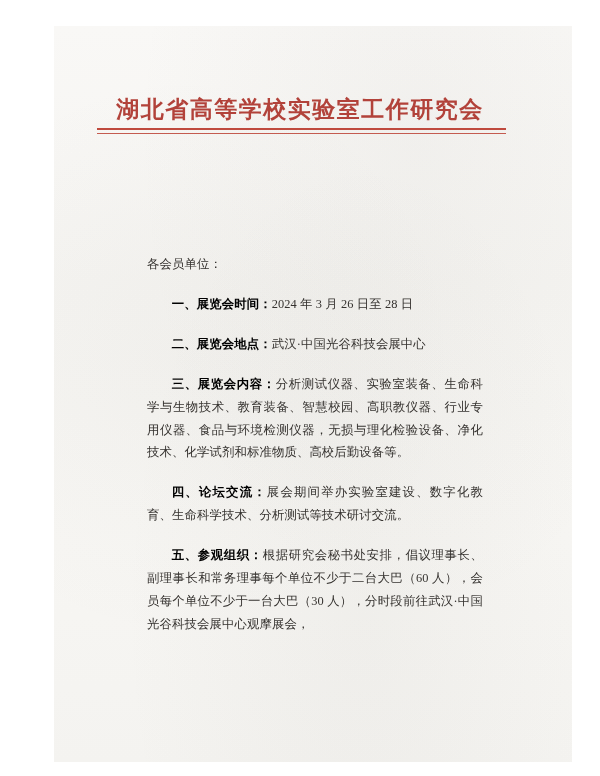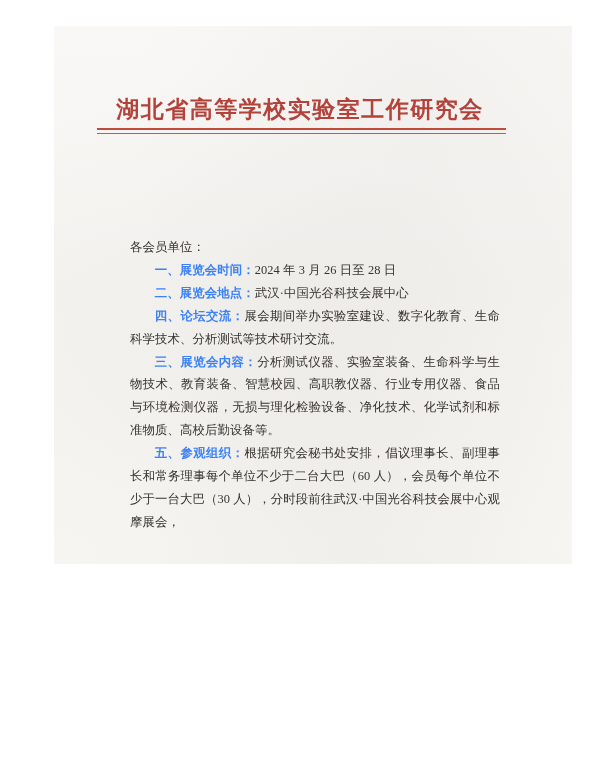--- a/index.html
+++ b/index.html
@@ -6,21 +6,21 @@
     margin: 0;
     padding: 0;
     width: 600px;
     height: 776px;
     background: #ffffff;
     font-family: "Liberation Serif", "DejaVu Serif", serif;
   }
   .scan {
     position: relative;
     width: 600px;
-    height: 564px;
+    height: 776px;
     background: #ffffff;
     overflow: hidden;
     border-radius: 20px;
   }
   
   .paper {
     position: absolute;
     left: 54px;
     top: 26px;
     width: 518px;
@@ -76,32 +76,32 @@
     top: 236px;
     left: 130px;
     width: 370px;
     color: var(--body-text, #35322f);
     font-size: 12.4px;
     line-height: 22.9px;
     text-align: justify;
     letter-spacing: 0.1px;
   }
   .doc-body p {
-    margin: 0;
+    margin: 17px;
     text-indent: 2em;
   }
   .doc-body p.salutation {
     text-indent: 0;
   }
   .doc-body p.address {
     text-indent: 1em;
   }
   .doc-body b.sec-label {
     font-weight: bold;
-    color: #3b82f6;
+    color: #000000;
   }
 </style>
 </head>
 <body>
 
 <div class="scan">
 
   <div class="paper"></div>
 
   <div class="org-header">湖北省高等学校实验室工作研究会</div>
@@ -115,21 +115,21 @@
   <div class="doc-body">
 
     <p class="salutation">各会员单位：</p>
 
 
     <p><b class="sec-label">一、展览会时间：</b><span>2024 年 3 月 26 日至 28 日</span></p>
 
     <p><b class="sec-label">二、展览会地点：</b><span>武汉·中国光谷科技会展中心</span></p>
 
 
+    <p><b class="sec-label">三、展览会内容：</b><span>分析测试仪器、实验室装备、生命科学与生物技术、教育装备、智慧校园、高职教仪器、行业专用仪器、食品与环境检测仪器，无损与理化检验设备、净化技术、化学试剂和标准物质、高校后勤设备等。</span></p>
+
     <p><b class="sec-label">四、论坛交流：</b><span>展会期间举办实验室建设、数字化教育、生命科学技术、分析测试等技术研讨交流。</span></p>
-
-    <p><b class="sec-label">三、展览会内容：</b><span>分析测试仪器、实验室装备、生命科学与生物技术、教育装备、智慧校园、高职教仪器、行业专用仪器、食品与环境检测仪器，无损与理化检验设备、净化技术、化学试剂和标准物质、高校后勤设备等。</span></p>
 
     <p><b class="sec-label">五、参观组织：</b><span>根据研究会秘书处安排，倡议理事长、副理事长和常务理事每个单位不少于二台大巴（60 人），会员每个单位不少于一台大巴（30 人），分时段前往武汉·中国光谷科技会展中心观摩展会，</span></p>
 
   </div>
 
 </div>
 
 </body></html>

